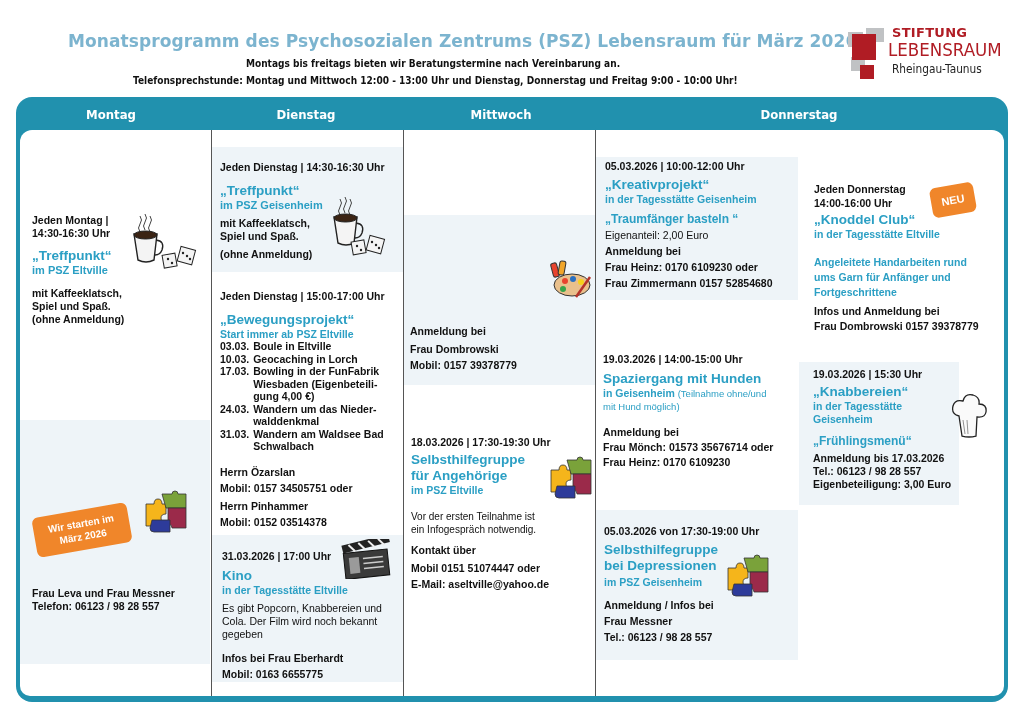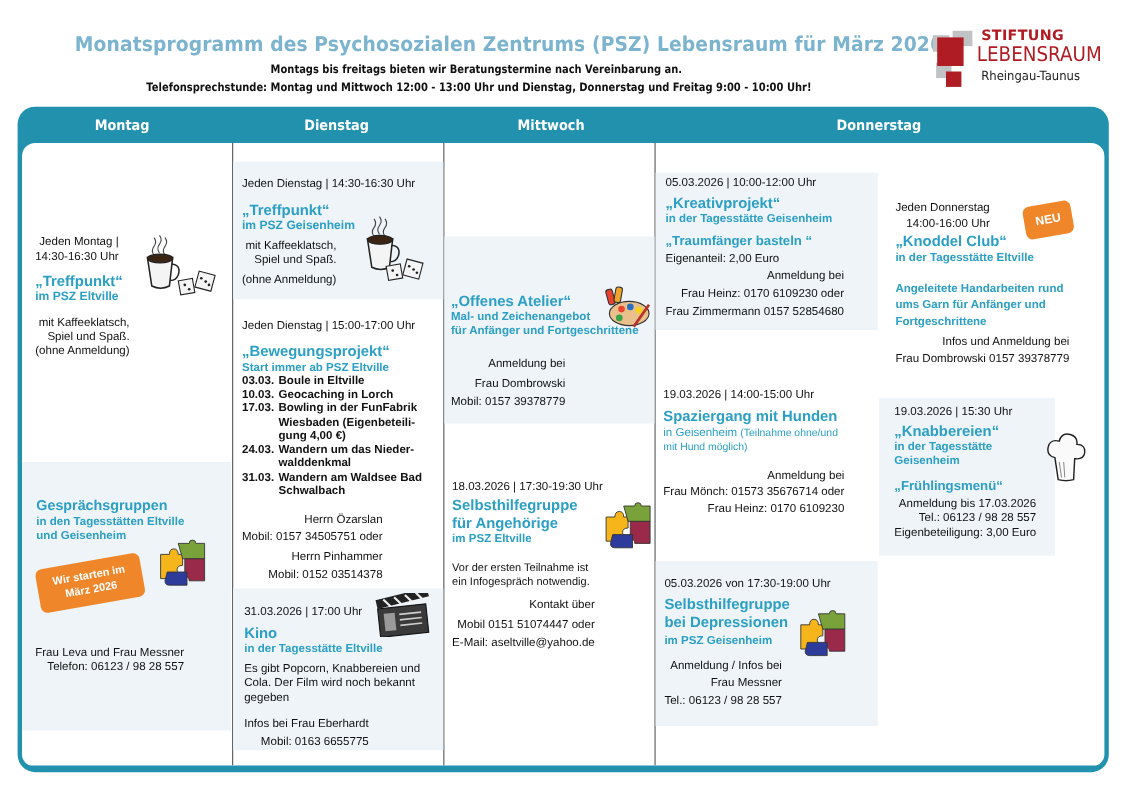--- a/index.html
+++ b/index.html
@@ -23,21 +23,21 @@
   .logo .t3 { position: absolute; left: 54px; top: 40px; font-size: 11.5px; color: #222; font-family: "DejaVu Sans", sans-serif; transform: scaleX(0.92); transform-origin: left top; }
 
   .frame { position: absolute; left: 16px; top: 97px; width: 992px; height: 605px; background: #2191ae; border-radius: 16px; }
   .frame-inner { position: absolute; left: 4px; top: 33px; width: 984px; height: 566px; background: #ffffff; border-radius: 12px 12px 10px 10px; overflow: hidden; }
   .dayhead { position: absolute; top: 10px; font-size: 13px; font-weight: bold; color: #ffffff; font-family: "DejaVu Sans", sans-serif; transform: scaleX(0.9); transform-origin: center top; text-align: center; }
 
   .vline { position: absolute; top: 0; width: 1px; background: #555; height: 566px; }
 
   .box { position: absolute; background: #eef4f8; }
   .txt { position: absolute; font-size: 10.5px; line-height: 13px; }
-  .b { font-weight: normal; text-align: right; }
+  .b { font-weight: bold; }
   .h-lg { font-size: 13.5px; line-height: 16px; font-weight: bold; color: #2b9fc4; }
   .h-md { font-size: 11px; line-height: 13px; font-weight: bold; color: #2b9fc4; }
   .pline { display: block; }
   .gap { margin-top: 5px; }
 
   .tbl { border-collapse: collapse; }
   .tbl td { font-size: 10.5px; line-height: 12.5px; font-weight: bold; vertical-align: top; padding: 0; }
   .tbl td.d { width: 30px; padding-right: 4px; }
 
   .badge { position: absolute; background: #f0862a; color: #fff; font-weight: bold; text-align: center; border-radius: 6px; }
@@ -96,25 +96,20 @@
         <rect x="49" y="40" width="15" height="15" fill="#f4f4f4" stroke="#222" transform="rotate(15 56 47)"></rect>
         <circle cx="38" cy="51" r="1.2" fill="#222"></circle>
           <circle cx="42" cy="55" r="1.2" fill="#222"></circle>
         <circle cx="53" cy="45" r="1.2" fill="#222"></circle>
           <circle cx="57" cy="48" r="1.2" fill="#222"></circle>
           <circle cx="60" cy="51" r="1.2" fill="#222"></circle>
       </svg>
     </div>
 
     <div class="box" style="left:0;top:290px;width:190px;height:244px;">
-      <div class="txt" style="left:13px;top:32px;">
-        <span class="pline h-lg" style="font-size:13px;">Gesprächsgruppen</span>
-        <span class="pline h-md" style="font-size:10.5px;">in den Tagesstätten Eltville</span>
-        <span class="pline h-md" style="font-size:10.5px;">und Geisenheim</span>
-      </div>
       <div class="badge" style="left:14px;top:90px;width:96px;height:40px;transform:rotate(-10deg);font-size:10px;line-height:13px;padding-top:7px;">
         <span class="pline">Wir starten im</span>
         <span class="pline">März 2026</span>
       </div>
       <svg class="icon" style="left:122px;top:70px;" width="48" height="44" viewBox="0 0 48 44">
         <path d="M4 14 h8 q0 -5 4 -5 q4 0 4 5 h4 v10 q-5 0 -5 4 q0 4 5 4 v4 h-20 z" fill="#f5b51b" stroke="#333" stroke-width="0.8"></path>
         <path d="M20 4 h10 q0 -3 3 -3 q3 0 3 3 h8 v14 h-20 z" fill="#7aa23a" stroke="#333" stroke-width="0.8"></path>
         <path d="M26 18 h18 v20 h-14 q0 -4 -4 -4 z" fill="#9b2a4a" stroke="#333" stroke-width="0.8"></path>
         <path d="M10 30 h18 v12 h-16 q-4 0 -4 -4 z" fill="#2d3b9a" stroke="#333" stroke-width="0.8"></path>
       </svg>
@@ -204,25 +199,20 @@
           <rect x="4" y="12" width="44" height="26" fill="#3a3a3a" stroke="#111"></rect>
           <rect x="4" y="4" width="48" height="8" fill="#222" transform="rotate(-8 4 12)"></rect>
           <path d="M10 4 l6 7 M20 3 l6 7 M30 2 l6 7 M40 1 l6 7" stroke="#eee" stroke-width="2"></path>
           <rect x="9" y="17" width="10" height="16" fill="#9a9a9a"></rect>
           <path d="M23 19 h20 M23 24 h20 M23 29 h20" stroke="#ccc" stroke-width="1.5"></path>
         </g>
       </svg>
     </div>
 
     <div class="box" style="left:384px;top:85px;width:191px;height:170px;">
-      <div class="txt" style="left:6px;top:51px;">
-        <span class="pline h-lg">„Offenes Atelier“</span>
-        <span class="pline h-md" style="font-size:10.5px;">Mal- und Zeichenangebot</span>
-        <span class="pline h-md" style="font-size:10.5px;">für Anfänger und Fortgeschrittene</span>
-      </div>
       <div class="txt b" style="left:6px;top:110px;">
         <span class="pline">Anmeldung bei</span>
         <span class="pline gap">Frau Dombrowski</span>
         <span class="pline" style="margin-top:3px;">Mobil: 0157 39378779</span>
       </div>
       <svg class="icon" style="left:144px;top:44px;" width="44" height="40" viewBox="0 0 44 40">
         <rect x="4" y="4" width="6" height="14" rx="2" fill="#e8432e" stroke="#333" transform="rotate(-15 7 11)"></rect>
         <rect x="11" y="2" width="6" height="14" rx="2" fill="#f0a52a" stroke="#333" transform="rotate(10 14 9)"></rect>
         <ellipse cx="24" cy="26" rx="18" ry="11" fill="#e9c08c" stroke="#333"></ellipse>
         <circle cx="17" cy="22" r="3" fill="#e8432e"></circle>

